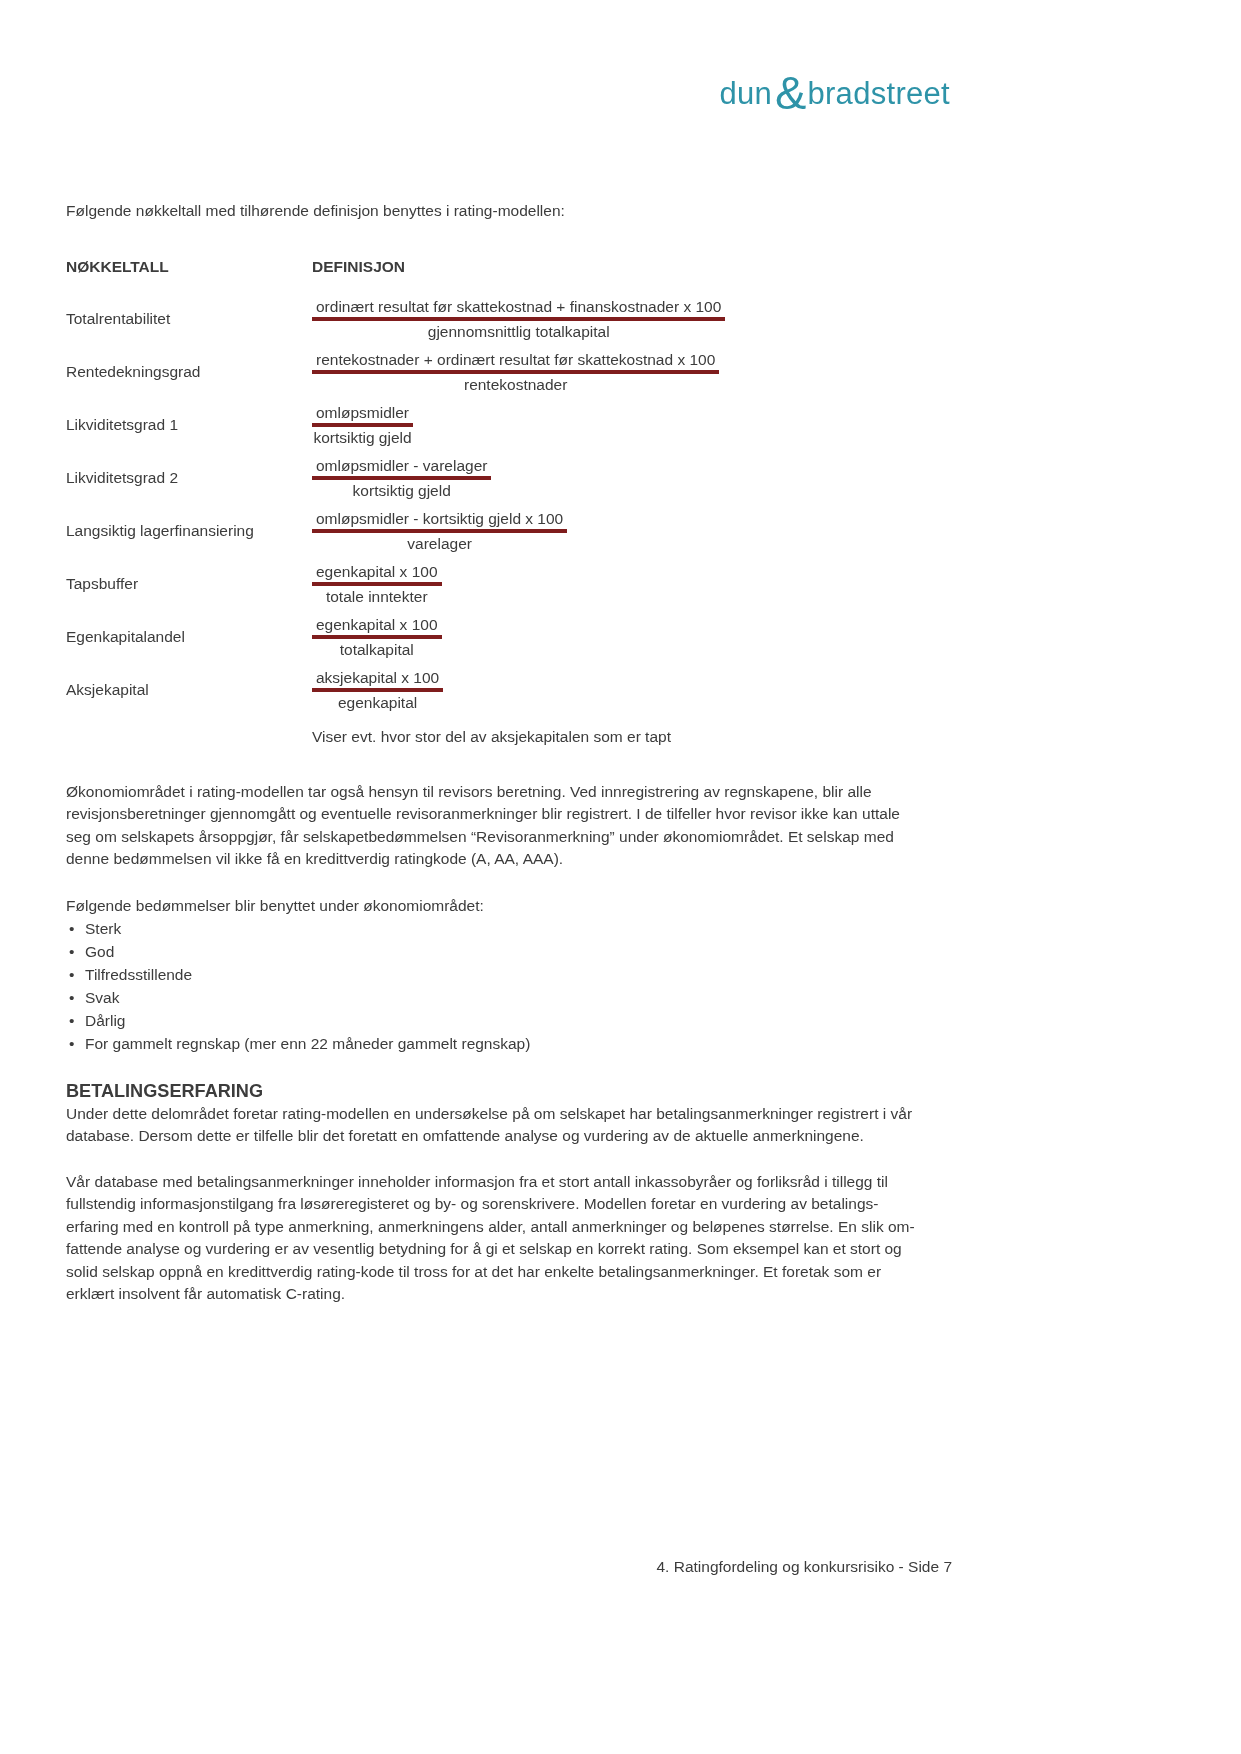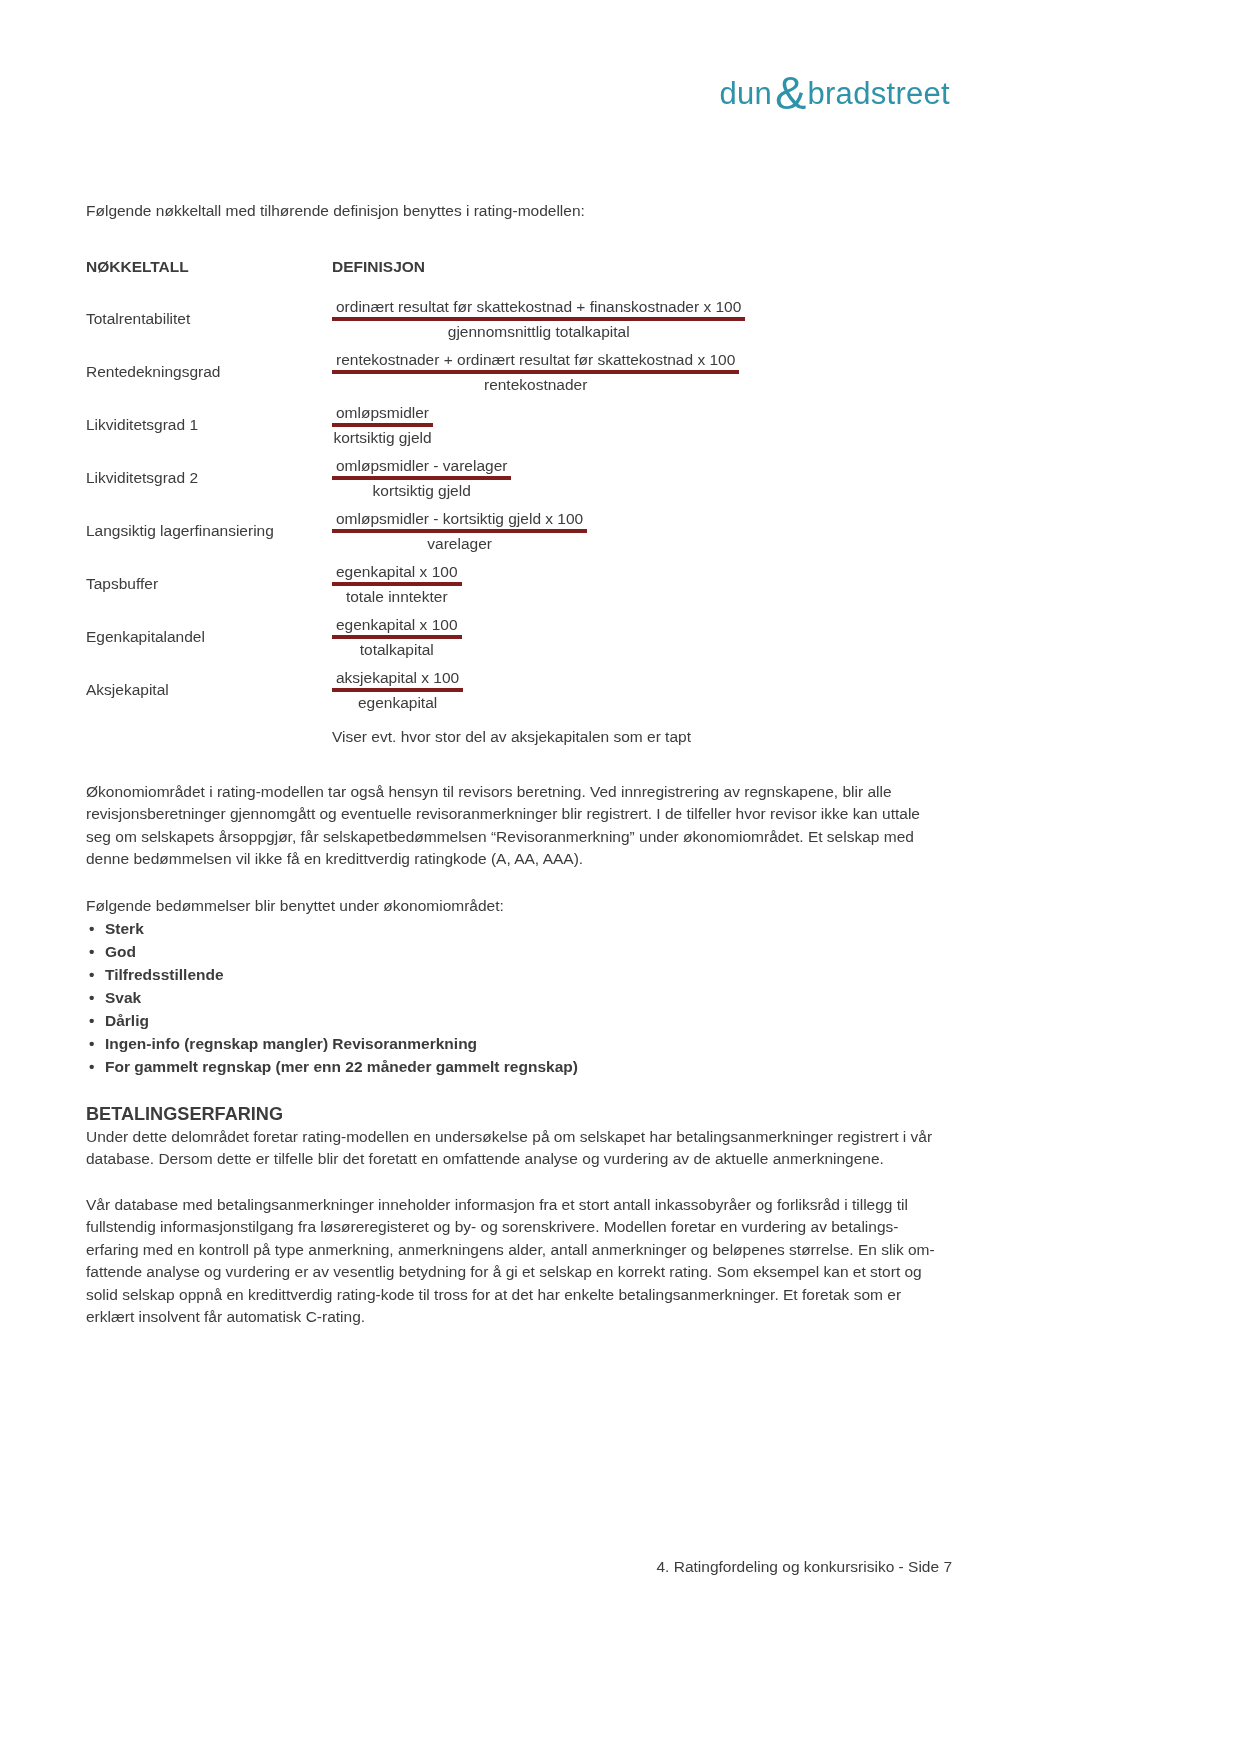--- a/index.html
+++ b/index.html
@@ -13,40 +13,40 @@
     line-height:22.5px;
     overflow:hidden;
   }
 
   
   .logo { position:absolute; top:64px; left:0; width:950px; text-align:right; line-height:1; white-space:nowrap; }
   .logo-word { font-size:31px; letter-spacing:0.3px; }
   .logo-amp  { font-size:47px; padding:0 1px 0 3px; position:relative; top:5px; }
 
   
-  .content { position:absolute; left:86px; top:200px; width:856px; }
+  .content { position:absolute; left:66px; top:200px; width:856px; }
 
   .intro { margin:0 0 33px; }
 
   .thead { display:flex; font-weight:bold; margin-bottom:19px; }
   .col-key { width:246px; flex:none; }
 
   .trow { display:flex; align-items:center; margin-bottom:9px; }
   .tlabel { width:246px; flex:none; }
   .frac { text-align:center; line-height:19px; }
   .num { display:inline-block; border-bottom:4px solid #7f1d1d; padding:0 4px 1px; }
   .den { padding-top:1px; }
 
   .note { margin:14px 0 32px 246px; }
 
   .para { margin:0 0 24px; }
 
   .list-intro { margin:0; }
   .bullets { list-style:none; margin:0 0 25px; }
-  .bullets li { position:relative; padding-left:19px; line-height:23px;font-weight:bold; }
+  .bullets li { position:relative; padding-left:19px; line-height:23px; }
   .bullets li::before { content:"•"; position:absolute; left:3px; }
 
   .sec-head { font-weight:bold; }
 
   .para-tight { margin:0 0 23px; }
   .para-last { margin:0; }
 
   .footer { position:absolute; top:1556px; left:0; width:952px; text-align:right; }
 </style>
 </head>
@@ -133,21 +133,20 @@
 
   <p class="para">Økonomiområdet i rating-modellen tar også hensyn til revisors beretning. Ved innregistrering av regnskapene, blir alle revisjonsberetninger gjennomgått og eventuelle revisoranmerkninger blir registrert. I de tilfeller hvor revisor ikke kan uttale seg om selskapets årsoppgjør, får selskapetbedømmelsen “Revisoranmerkning” under økonomiområdet. Et selskap med denne bedømmelsen vil ikke få en kredittverdig ratingkode (A, AA, AAA).</p>
 
   <p class="list-intro">Følgende bedømmelser blir benyttet under økonomiområdet:</p>
   <ul class="bullets">
     <li>Sterk</li>
     <li>God</li>
     <li>Tilfredsstillende</li>
     <li>Svak</li>
     <li>Dårlig</li>
-    <li>Ingen-info (regnskap mangler) Revisoranmerkning</li>
     <li>For gammelt regnskap (mer enn 22 måneder gammelt regnskap)</li>
   </ul>
 
   <h3 class="sec-head">BETALINGSERFARING</h3>
   <p class="para-tight">Under dette delområdet foretar rating-modellen en undersøkelse på om selskapet har betalingsanmerkninger registrert i vår database. Dersom dette er tilfelle blir det foretatt en omfattende analyse og vurdering av de aktuelle anmerkningene.</p>
   <p class="para-last">Vår database med betalingsanmerkninger inneholder informasjon fra et stort antall inkassobyråer og forliksråd i tillegg til fullstendig informasjonstilgang fra løsøreregisteret og by- og sorenskrivere. Modellen foretar en vurdering av betalings- erfaring med en kontroll på type anmerkning, anmerkningens alder, antall anmerkninger og beløpenes størrelse. En slik om- fattende analyse og vurdering er av vesentlig betydning for å gi et selskap en korrekt rating. Som eksempel kan et stort og solid selskap oppnå en kredittverdig rating-kode til tross for at det har enkelte betalingsanmerkninger. Et foretak som er erklært insolvent får automatisk C-rating.</p>
 
 </div>
 
 <div class="footer">4. Ratingfordeling og konkursrisiko - Side 7</div>

